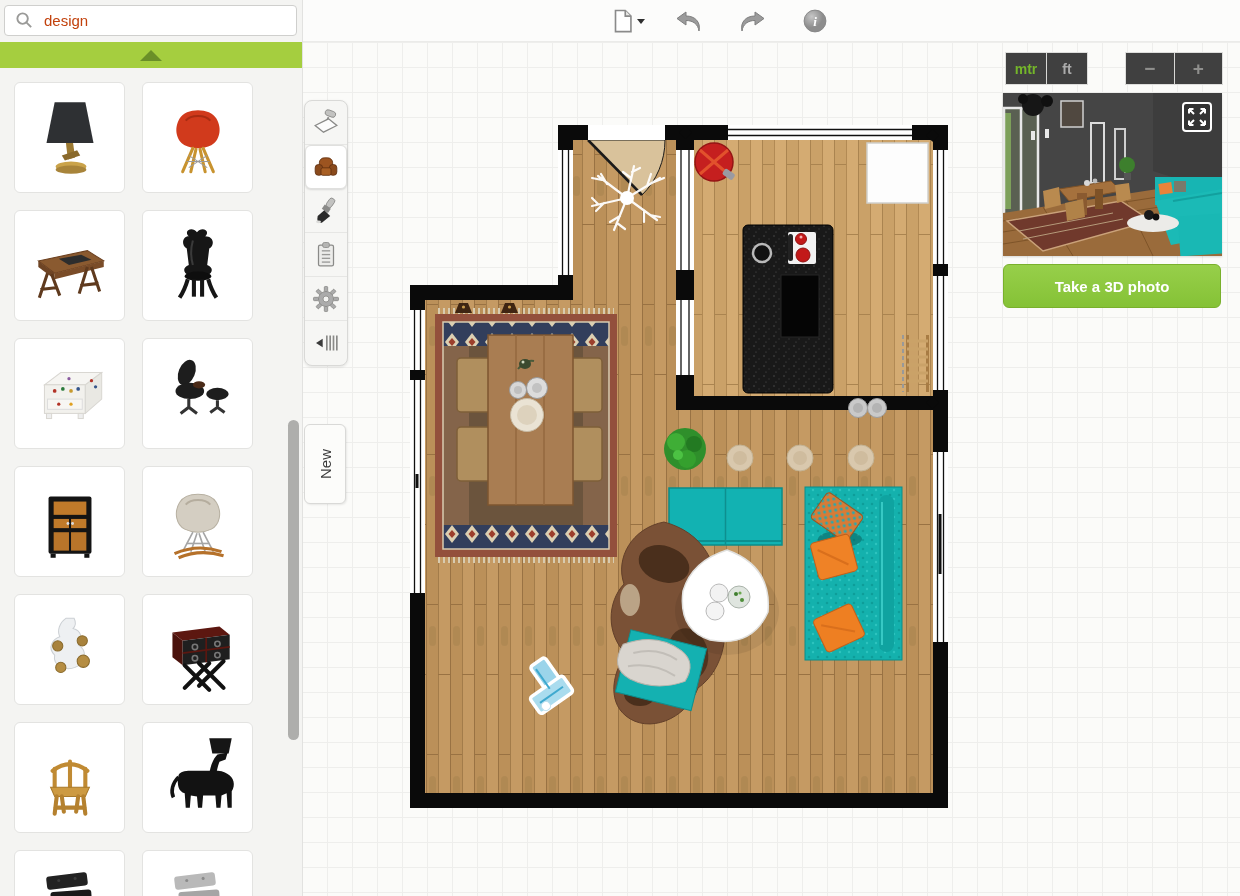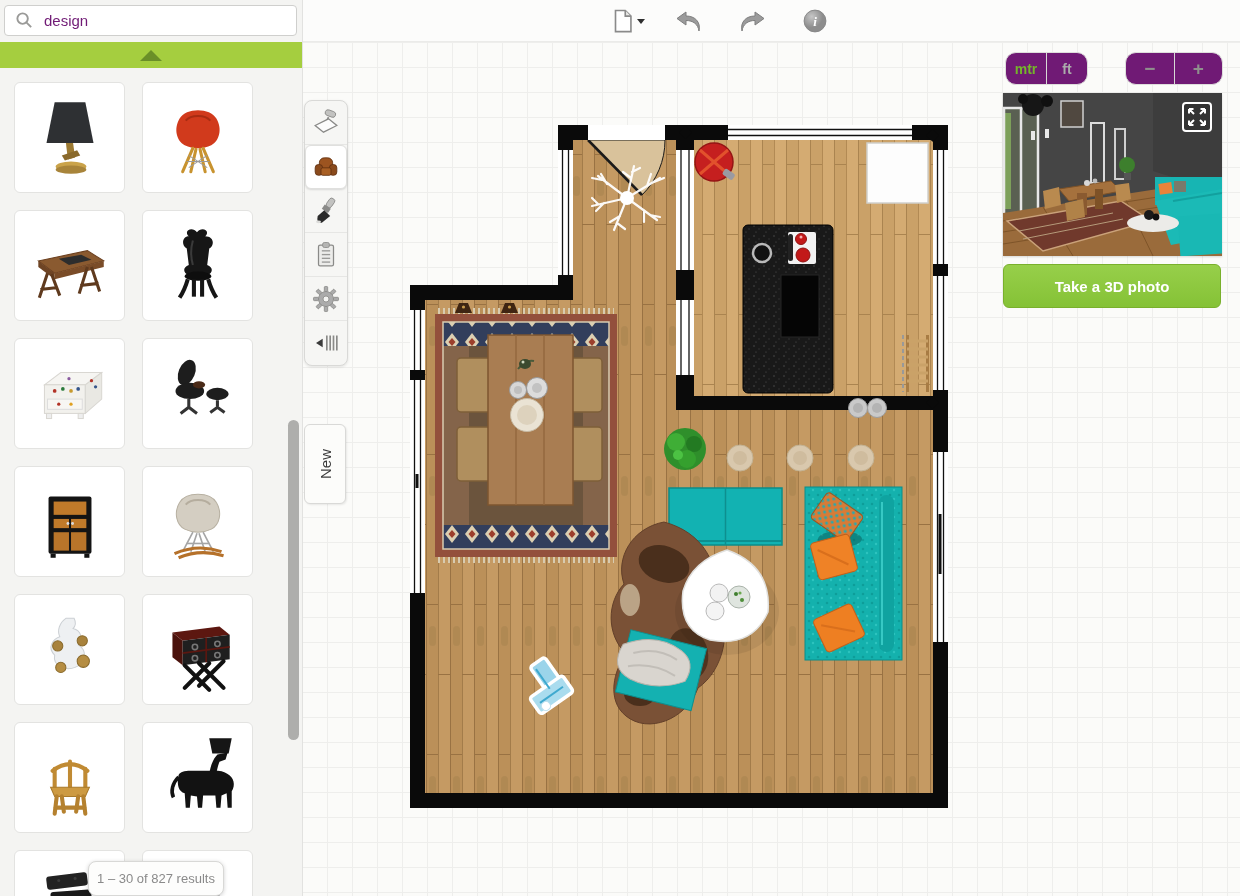--- a/index.html
+++ b/index.html
@@ -12,21 +12,21 @@
   .grid{position:absolute;left:302px;top:42px;right:0;bottom:0;background-color:#fbfbf9;
     background-image:linear-gradient(#eeeeec 1px,transparent 1px),
                      linear-gradient(90deg,#eeeeec 1px,transparent 1px);
     background-size:25px 25px;}
 
   
   .sidebar{position:absolute;left:0;top:0;width:302px;height:896px;background:#f4f4f2;
     border-right:1px solid #e2e2e0;overflow:hidden;z-index:5;}
   .searchbox{position:absolute;left:4px;top:5px;width:293px;height:31px;background:#fff;
     border:1px solid #cfcfcd;border-radius:4px;display:flex;align-items:center;gap:8px;padding:0 10px;box-sizing:border-box;}
-  .searchbox input{border:none;outline:none;font-size:15px;color:#701a75;width:220px;
+  .searchbox input{border:none;outline:none;font-size:15px;color:#c2410c;width:220px;
     font-family:"Liberation Sans",sans-serif;background:transparent;}
   .greenbar{position:absolute;left:0;top:42px;width:302px;height:26px;background:#a5ce3f;
     display:flex;align-items:center;justify-content:center;cursor:pointer;}
   .tri-up{width:0;height:0;border-left:11px solid transparent;border-right:11px solid transparent;
     border-bottom:11px solid #6a8f28;}
   .cards{position:absolute;left:14px;top:82px;width:276px;display:flex;flex-wrap:wrap;gap:17px;}
   .card{width:111px;height:111px;background:#fff;border:1px solid #e3e3e1;border-radius:6px;
     display:flex;align-items:center;justify-content:center;box-sizing:border-box;cursor:pointer;}
   .scroll-thumb{position:absolute;left:288px;top:420px;width:11px;height:320px;border-radius:6px;
     background:#aeaeac;}
@@ -47,22 +47,22 @@
     border:none;background:transparent;cursor:pointer;border-bottom:1px solid #e6e6e4;padding:0;box-sizing:border-box;}
   .tool:last-child{border-bottom:none;}
   .tool.active{background:#ffffff;border-radius:6px;border:1px solid #e0e0de;
     box-shadow:0 1px 2px rgba(0,0,0,.12);}
   .newtab{position:absolute;left:304px;top:424px;width:40px;height:78px;background:#fcfcfa;
     border:1px solid #d9d9d7;border-radius:6px;box-shadow:1px 1px 2px rgba(0,0,0,.08);
     display:flex;align-items:center;justify-content:center;cursor:pointer;z-index:4;}
   .newtab span{writing-mode:vertical-rl;transform:rotate(180deg);font-size:15px;color:#3c3c3c;}
 
   
-  .seg{position:absolute;top:52px;height:31px;background:#701a75;border:1px solid #dededc;
-    border-radius:11px;display:flex;overflow:hidden;z-index:4;}
+  .seg{position:absolute;top:52px;height:31px;background:#404040;border:1px solid #dededc;
+    border-radius:1px;display:flex;overflow:hidden;z-index:4;}
   .seg-units{left:1005px;width:81px;}
   .seg-zoom{left:1125px;width:96px;}
   .seg button{flex:1;border:none;background:transparent;font-family:"Liberation Sans",sans-serif;
     font-weight:bold;font-size:14px;color:#ababab;cursor:pointer;padding:0;}
   .seg button + button{border-left:1px solid #d8d8d6;}
   .seg-units .sel{color:#74b62a;}
   .seg-zoom button{font-size:19px;color:#8f8f8d;}
   .preview{position:absolute;left:1003px;top:93px;width:219px;height:163px;cursor:pointer;z-index:4;
     box-shadow:0 1px 2px rgba(0,0,0,.15);}
   .photo-btn{position:absolute;left:1003px;top:264px;width:218px;height:44px;border-radius:6px;
@@ -333,23 +333,20 @@
             <circle cx="50" cy="18" r="1.5" fill="#8a8a8a"></circle>
           <g stroke="#9a9a9a" stroke-width="3">
               <line x1="30" y1="42" x2="26" y2="58"></line>
               <line x1="60" y1="40" x2="64" y2="56"></line>
             </g>
         </svg>
       </div>
     </div>
 
     <div class="scroll-thumb"></div>
-    <div class="results-bubble">
-      <span>1 – 30 of 827 results</span>
-    </div>
   </aside>
 
   <div class="palette">
     <button class="tool">
       <svg width="30" height="30" viewBox="0 0 36 36">
         <rect x="17" y="3" width="13" height="7" rx="3.5" transform="rotate(20 23 6)" fill="#c2c2c0" stroke="#8a8a88"></rect>
         <line x1="21" y1="11" x2="19" y2="15" stroke="#8a8a88" stroke-width="2"></line>
         <path d="M5,21 L21,13 L31,21 L15,29 Z" fill="#fdfdfd" stroke="#8a8a88" stroke-width="1.5"></path>
       </svg>
     </button>

